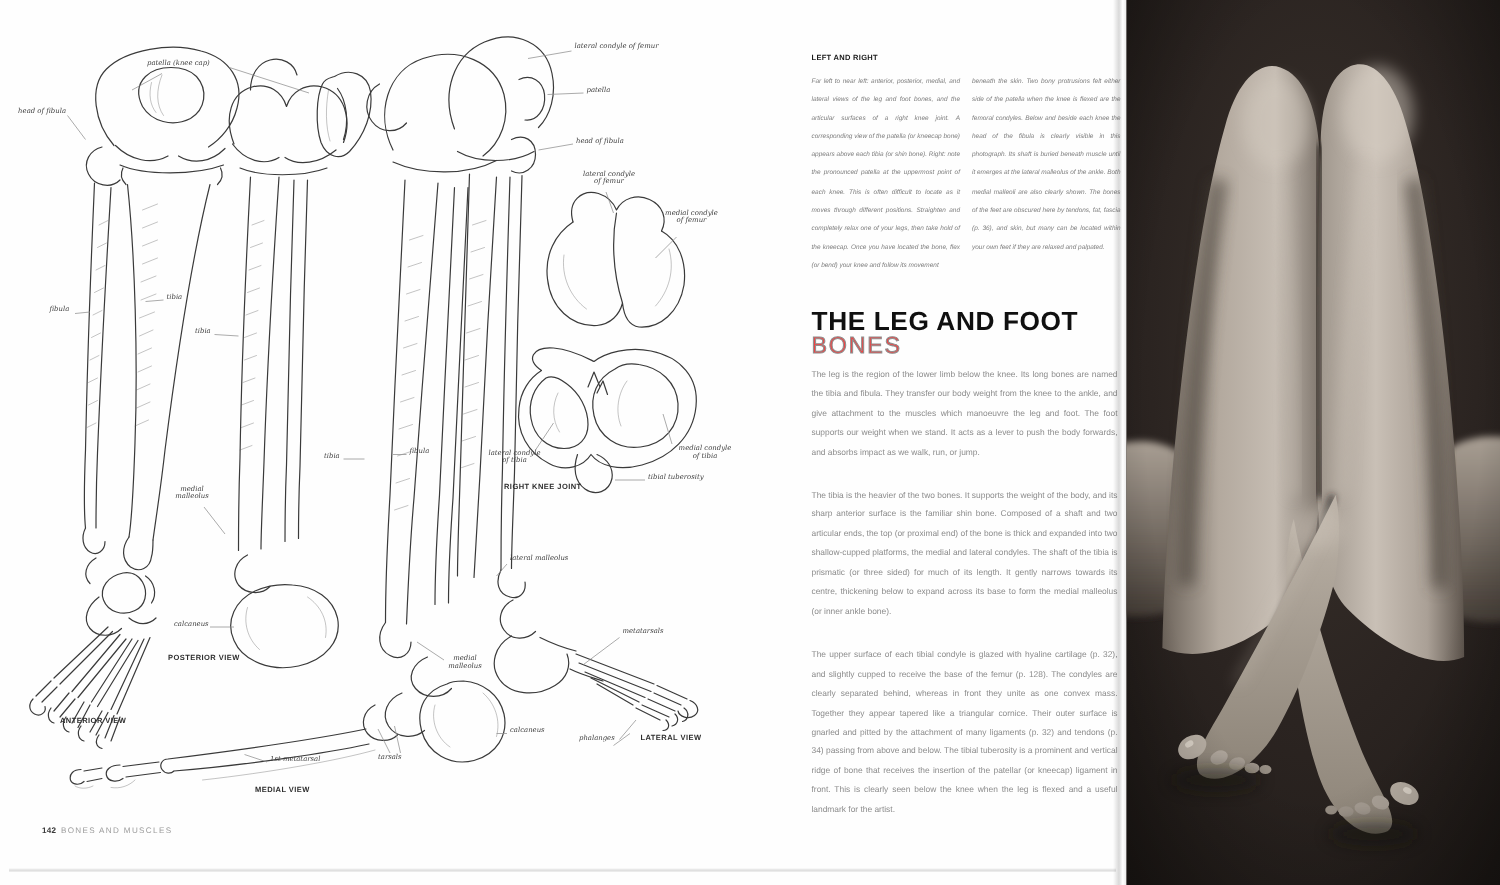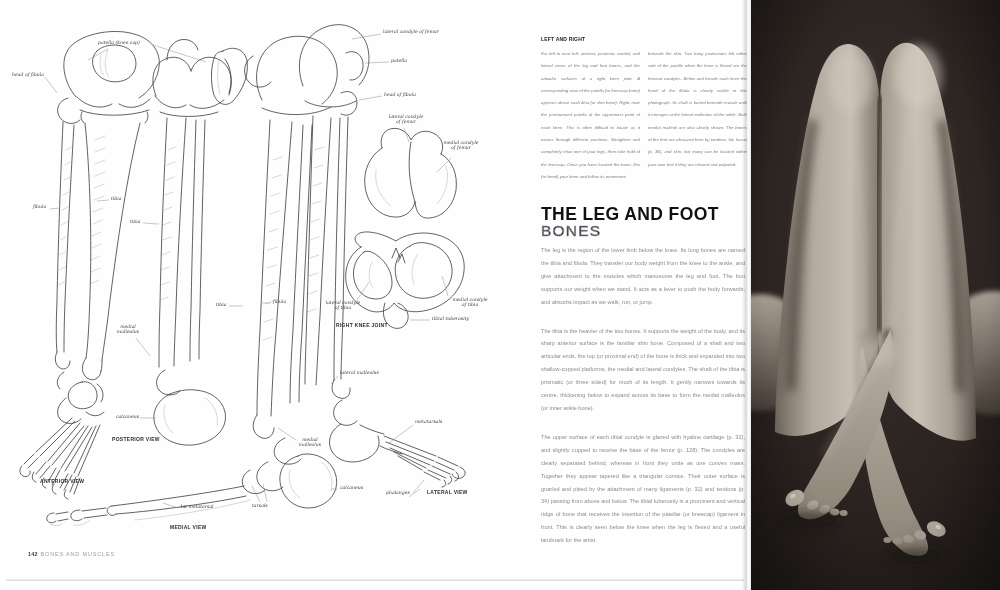--- a/index.html
+++ b/index.html
@@ -21,21 +21,21 @@
   .caption-block{position:absolute;left:541px;top:36px;width:206px;}
   .caption-title{font-size:5px;font-weight:bold;color:#1a1a1a;letter-spacing:.2px;margin-bottom:6px;}
   .caption-cols{display:flex;gap:8px;}
   .caption-col{margin:0;width:99px;font-size:4.3px;line-height:12.3px;font-style:italic;
                color:#7d7d7d;text-align:justify;}
 
   .article{position:absolute;left:541px;top:205px;width:204px;}
   .headline-bold{display:block;font-size:17.5px;line-height:18px;font-weight:bold;
                  letter-spacing:.4px;color:#101010;white-space:nowrap;}
   .headline-light{display:block;font-size:15.5px;line-height:15px;font-weight:400;
-                  letter-spacing:1.2px;color:#0f172a;-webkit-text-stroke:.7px #8f8f8f;white-space:nowrap;}
+                  letter-spacing:1.2px;color:#ef4444;-webkit-text-stroke:.7px #8f8f8f;white-space:nowrap;}
   .article p{margin:0 0 16px 0;font-size:5.6px;line-height:12.9px;color:#8c8c8c;text-align:justify;}
   .article p:first-of-type{margin-top:6px;}
 
   .footer{position:absolute;left:28px;top:551px;font-size:5.4px;}
   .footer .pn{font-weight:bold;color:#3a3a3a;letter-spacing:.2px;}
   .footer .sec{color:#9c9c9c;letter-spacing:.9px;margin-left:3px;}
 
   .page-edge{position:absolute;left:6px;top:579px;width:738px;height:2px;
              background:linear-gradient(#f0f0f0,#d8d8d8);}
   .gutter{position:absolute;left:742px;top:0;width:10px;height:590px;

